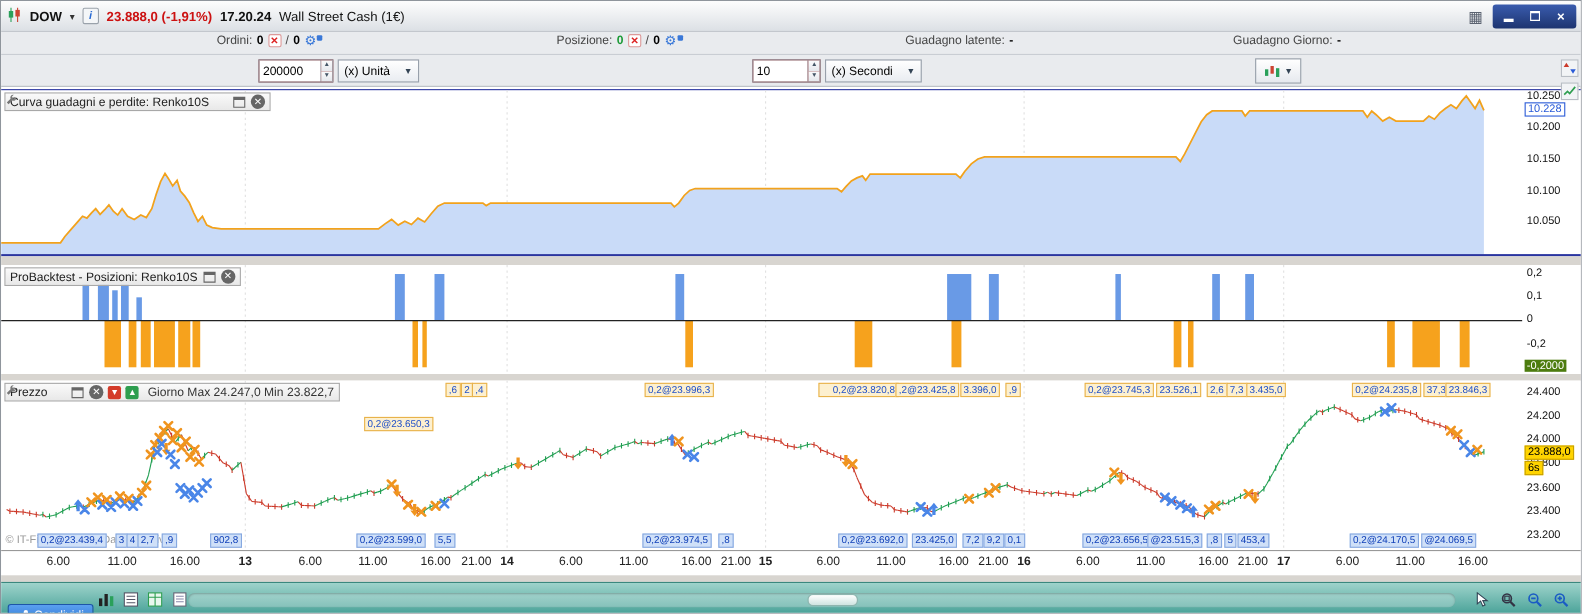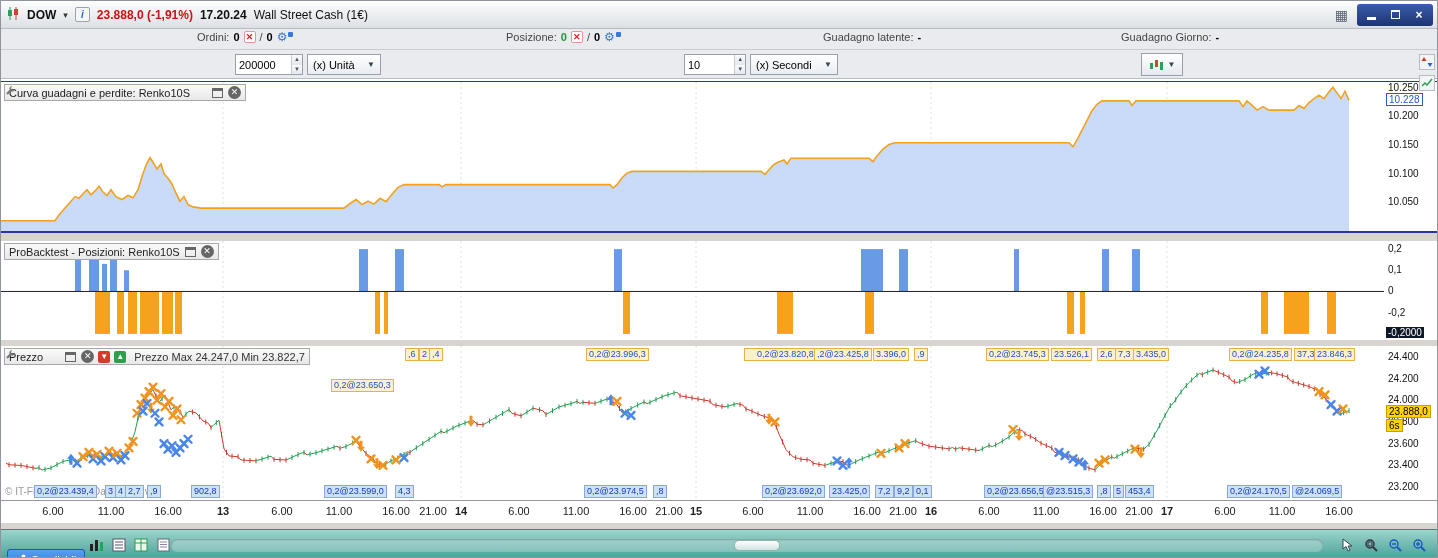--- a/index.html
+++ b/index.html
@@ -67,21 +67,21 @@
   .ci { width:13px; height:13px; border-radius:50%; background:#666; color:#fff; font-size:9px; line-height:13px; text-align:center; }
   .sq { width:12px; height:12px; color:#fff; font-size:8px; line-height:12px; text-align:center; border-radius:2px; }
   .sq.red { background:#d43b2a; }
   .sq.green { background:#2e9e4f; }
   .daystats { font-size:11px; color:#333; margin-left:4px; white-space:nowrap; }
 
   .axis-label { position:absolute; left:1387px; font-size:10px; color:#111; z-index:4; white-space:nowrap; }
   .badge { position:absolute; left:1385px; font-size:10px; padding:0 2px; z-index:7; white-space:nowrap; }
   .badge.blue { background:#fff; border:1px solid #2a5bd7; color:#2a5bd7; }
   .badge.yellow { background:#ffd400; color:#000; border:1px solid #c8a000; }
-  .badge.orange { background:#0f172a; color:#fff; }
+  .badge.orange { background:#4d7c0f; color:#fff; }
 
   .trade-label { position:absolute; font-size:9px; line-height:11px; padding:0 2px; white-space:nowrap; z-index:4; border:1px solid; }
   .trade-label.top { background:#fdf0cf; border-color:#e8b24a; color:#2050c8; }
   .trade-label.bot { background:#cfe0f8; border-color:#86a8e0; color:#1040b8; }
   .watermark { position:absolute; left:4px; top:140px; font-size:10px; color:#999; z-index:1; white-space:nowrap; }
 
   
   .timeaxis { position:absolute; top:499px; left:0; width:1438px; height:23px; background:#fff; border-top:1px solid #999; }
   .t-label { position:absolute; top:4px; font-size:11px; color:#222; transform:translateX(-50%); white-space:nowrap; }
   .t-label.bold { font-weight:bold; }
@@ -1055,21 +1055,21 @@
           </svg>
         </span>
       <span class="hicon">
           <span class="wi"></span>
         </span>
       <span class="hicon">
           <span class="ci">✕</span>
         </span>
       <span class="sq red">▼</span>
       <span class="sq green">▲</span>
-      <span class="daystats">Prezzo Max 24.247,0 Min 23.822,7</span>
+      <span class="daystats">Giorno Max 24.247,0 Min 23.822,7</span>
     </div>
   <div class="axis-label" style="top: 4.84507px;">24.400</div>
       <div class="axis-label" style="top: 26.5352px;">24.200</div>
       <div class="axis-label" style="top: 48.2254px;">24.000</div>
       <div class="axis-label" style="top: 69.9155px;">23.800</div>
       <div class="axis-label" style="top: 91.6056px;">23.600</div>
       <div class="axis-label" style="top: 113.296px;">23.400</div>
       <div class="axis-label" style="top: 134.986px;">23.200</div>
       <div class="badge yellow" style="top: 59.3718px;">23.888,0</div>
       <div class="badge yellow" style="top: 73.3718px;">6s</div>
@@ -1090,21 +1090,21 @@
       <div class="trade-label top" style="left: 1228px; top: 2px;">0,2@24.235,8</div>
       <div class="trade-label top" style="left: 1293px; top: 2px;">37,3</div>
       <div class="trade-label top" style="left: 1313px; top: 2px;">23.846,3</div>
       <div class="trade-label bot" style="left: 33px; top: 139px;">0,2@23.439,4</div>
       <div class="trade-label bot" style="left: 104px; top: 139px;">3</div>
       <div class="trade-label bot" style="left: 114px; top: 139px;">4</div>
       <div class="trade-label bot" style="left: 124px; top: 139px;">2,7</div>
       <div class="trade-label bot" style="left: 146px; top: 139px;">,9</div>
       <div class="trade-label bot" style="left: 190px; top: 139px;">902,8</div>
       <div class="trade-label bot" style="left: 323px; top: 139px;">0,2@23.599,0</div>
-      <div class="trade-label bot" style="left: 394px; top: 139px;">4,3</div>
+      <div class="trade-label bot" style="left: 394px; top: 139px;">5,5</div>
       <div class="trade-label bot" style="left: 583px; top: 139px;">0,2@23.974,5</div>
       <div class="trade-label bot" style="left: 652px; top: 139px;">,8</div>
       <div class="trade-label bot" style="left: 761px; top: 139px;">0,2@23.692,0</div>
       <div class="trade-label bot" style="left: 828px; top: 139px;">23.425,0</div>
       <div class="trade-label bot" style="left: 874px; top: 139px;">7,2</div>
       <div class="trade-label bot" style="left: 893px; top: 139px;">9,2</div>
       <div class="trade-label bot" style="left: 912px; top: 139px;">0,1</div>
       <div class="trade-label bot" style="left: 983px; top: 139px;">0,2@23.656,5</div>
       <div class="trade-label bot" style="left: 1042px; top: 139px;">@23.515,3</div>
       <div class="trade-label bot" style="left: 1096px; top: 139px;">,8</div>

